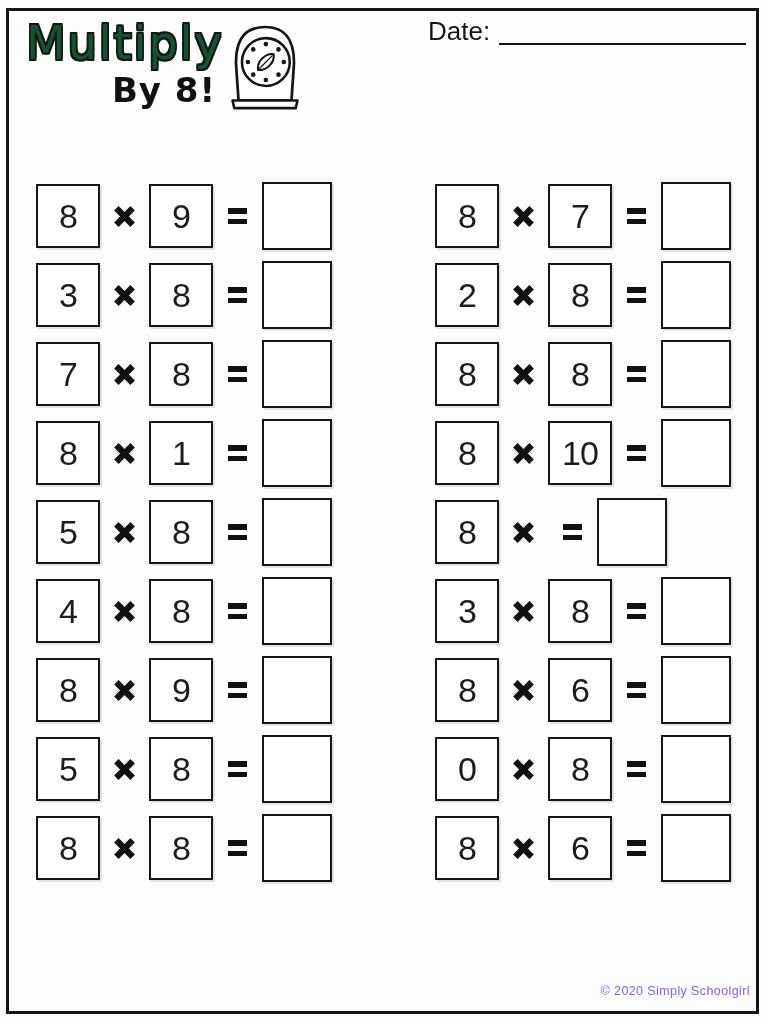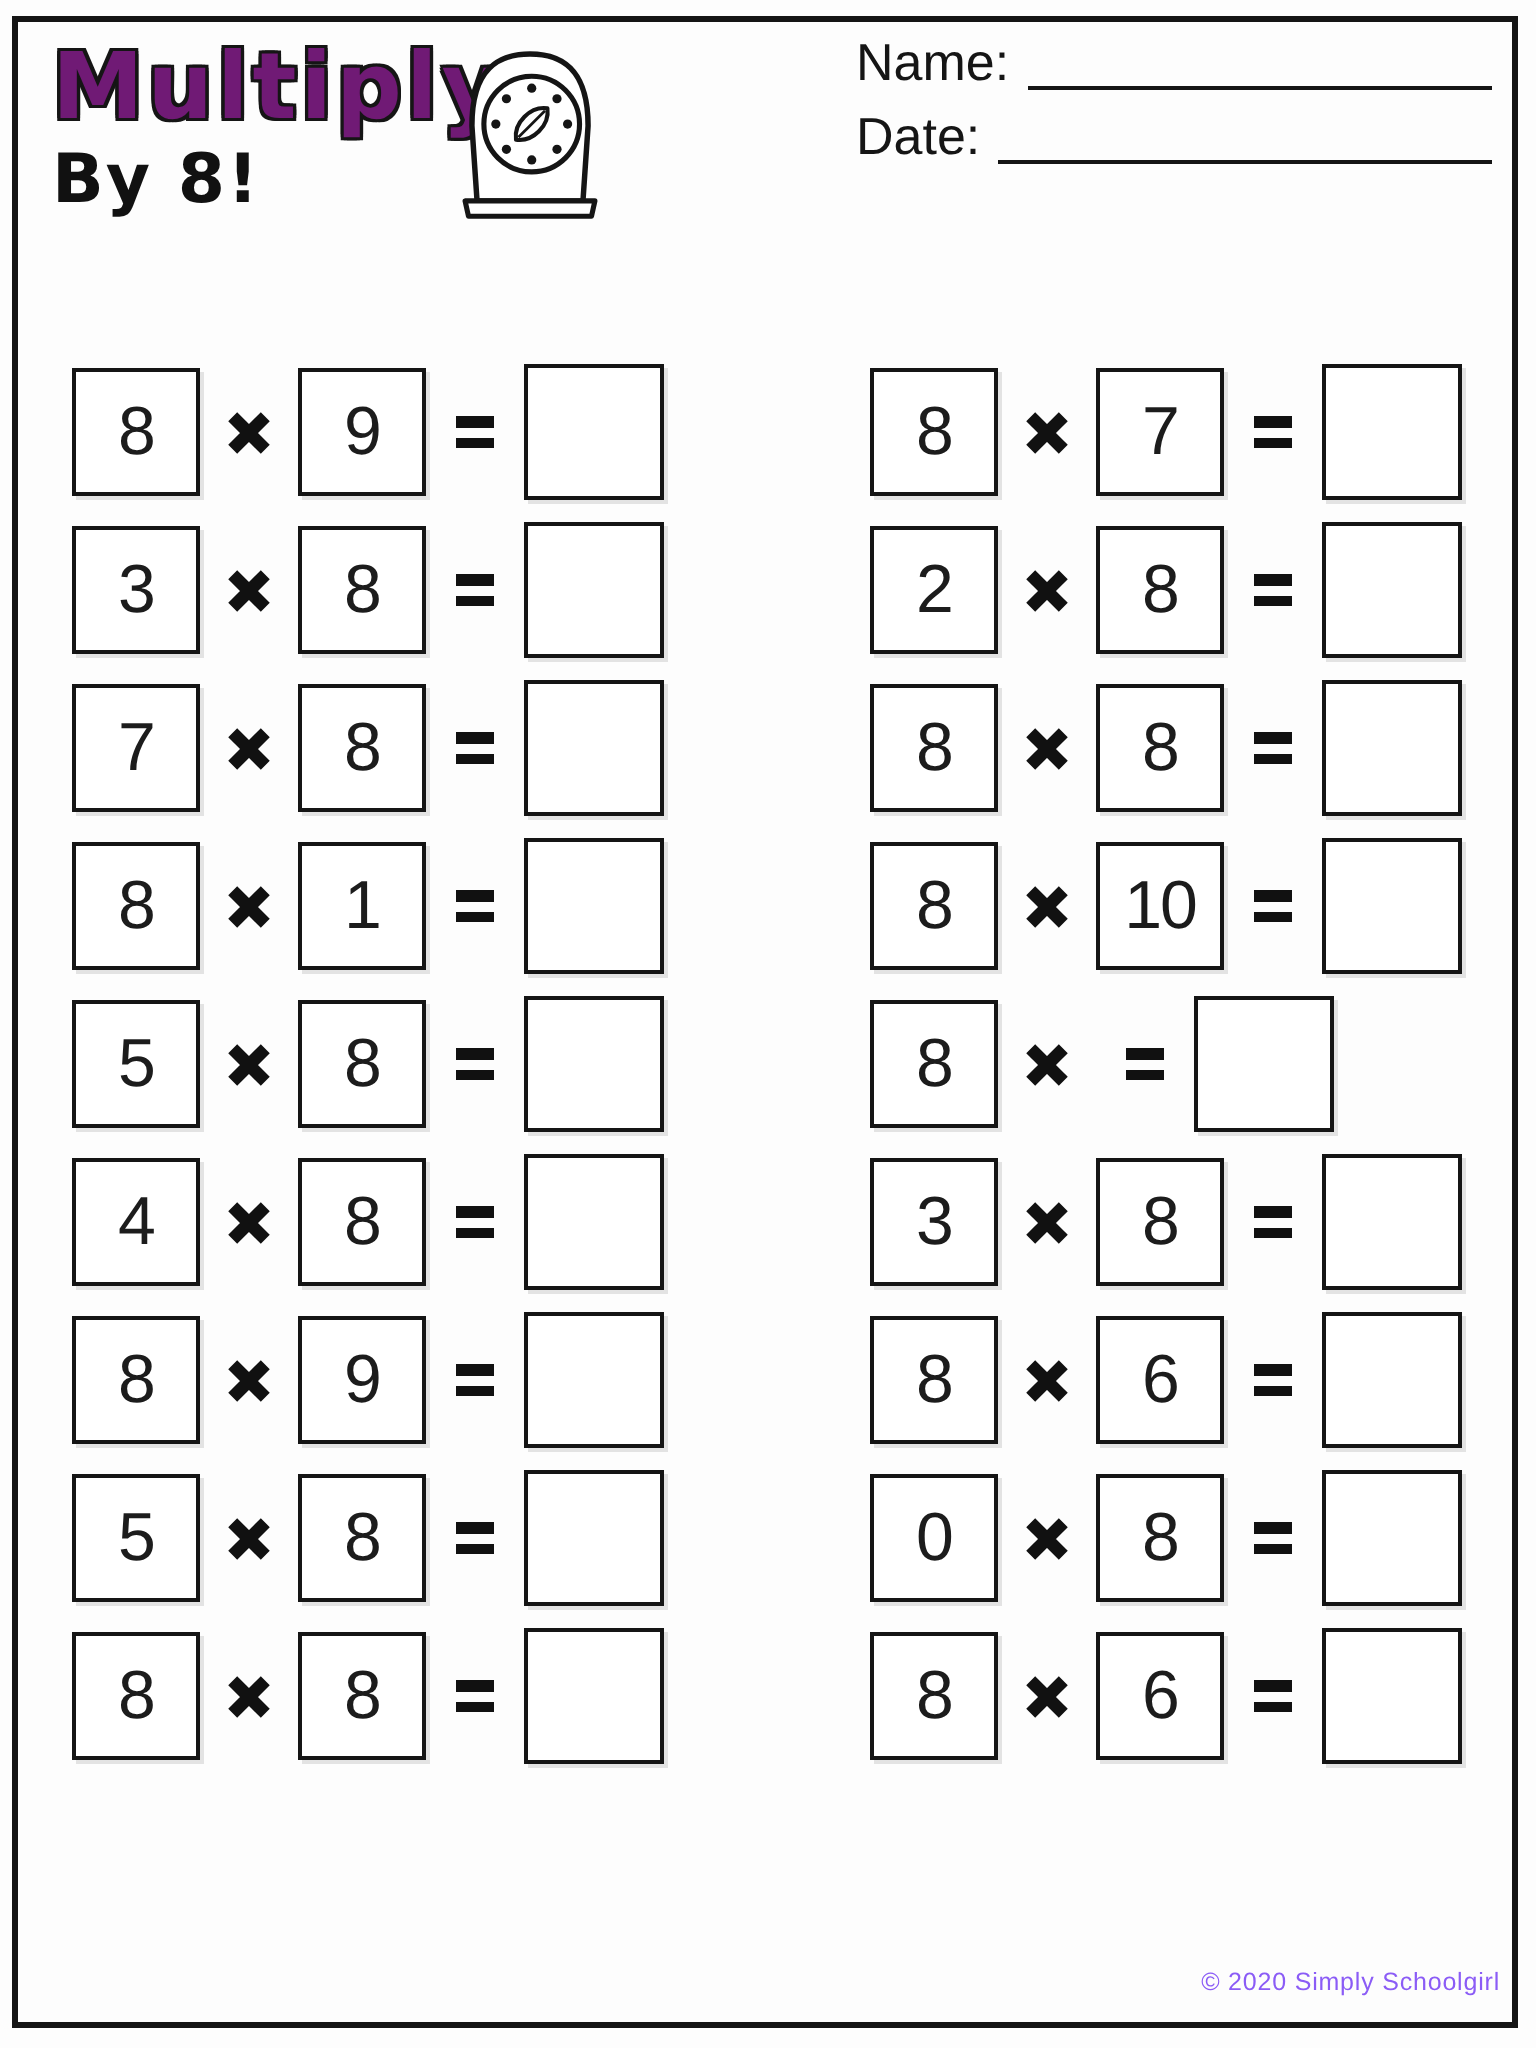--- a/index.html
+++ b/index.html
@@ -8,29 +8,29 @@
     font-family:"Liberation Sans", sans-serif;color:#151515;overflow:hidden;
   }
   .frame{
     position:absolute;left:6px;top:8px;right:9px;bottom:10px;
     border:3px solid #151515;pointer-events:none;
   }
   
   .title-main{
     position:absolute;left:26px;top:16px;
     font-family:"DejaVu Sans", sans-serif;
-    font-size:46px;font-weight:700;letter-spacing:2px;color:#701a75;
+    font-size:46px;font-weight:400;letter-spacing:2px;color:#14532d;
     text-shadow:-1.6px -1.6px 0 #151515, 1.6px -1.6px 0 #151515,
                 -1.6px 1.6px 0 #151515, 1.6px 1.6px 0 #151515,
                 0 -1.6px 0 #151515, 0 1.6px 0 #151515,
                 -1.6px 0 0 #151515, 1.6px 0 0 #151515;
     text-align:right;
   }
   .title-sub{
-    position:absolute;left:26px;top:70px;width:190px;text-align:left;
+    position:absolute;left:26px;top:70px;width:190px;text-align:right;
     font-family:"DejaVu Sans", sans-serif;
     font-size:34px;font-weight:800;color:#111;letter-spacing:1px;
   }
   .timer{position:absolute;left:224px;top:18px;}
   .fields{position:absolute;left:428px;top:14px;width:318px;}
   .field{display:flex;align-items:flex-end;height:31px;margin-bottom:6px;}
   .flabel{font-size:26px;line-height:1.05;padding-right:9px;white-space:nowrap;}
   .fline{flex:1;height:26px;border-bottom:2.5px solid #151515;}
   
   .col{position:absolute;top:184px;display:flex;flex-direction:column;}
@@ -74,24 +74,20 @@
       <circle cx="63.8" cy="32.2" r="2.7"></circle>
   </g>
   <g transform="translate(49,47) rotate(-45)">
     <path d="M-13 0 C-7 -8 7 -8 13 0 C7 8 -7 8 -13 0 Z" fill="#fff" stroke="#151515" stroke-width="2.4" stroke-linejoin="round"></path>
     <path d="M-11 0 L11 0" stroke="#151515" stroke-width="1.6"></path>
   </g>
 </svg>
 
 <div class="fields">
   <div class="field">
-    <span class="flabel">Name:</span>
-    <span class="fline"></span>
-  </div>
-  <div class="field">
     <span class="flabel">Date:</span>
     <span class="fline"></span>
   </div>
 </div>
 
 <div class="col col-left" id="col-left">
   <div class="prow">
     <div class="box fbox">
       <span class="digit">8</span>
     </div>

